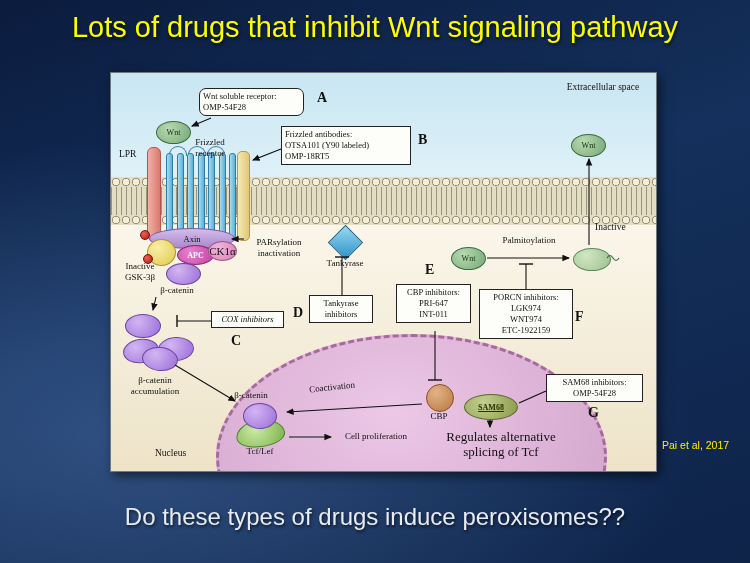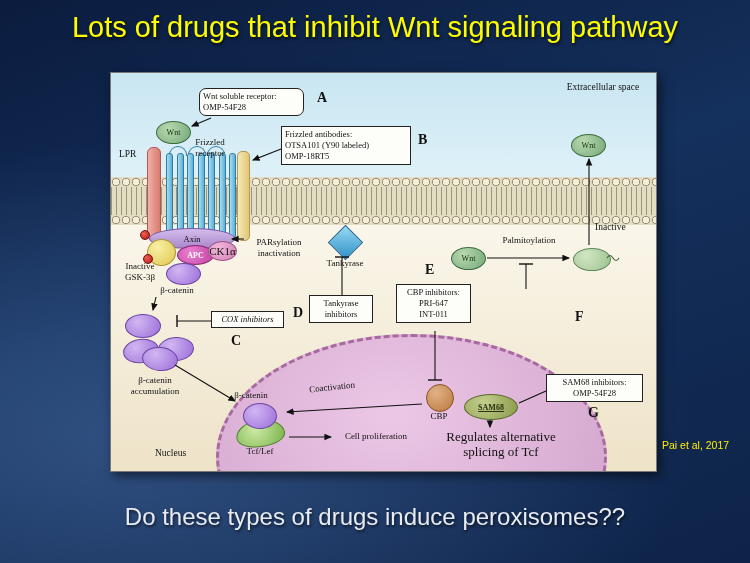--- a/index.html
+++ b/index.html
@@ -149,20 +149,24 @@
 
     <div class="box" style="left:198px;top:222px;width:56px;">Tankyrase
 inhibitors</div>
     <div class="letter" style="left:182px;top:232px;">D</div>
 
     <div class="box" style="left:285px;top:211px;width:67px;">CBP inhibitors:
 PRI-647
 INT-011</div>
     <div class="letter" style="left:314px;top:189px;">E</div>
 
+    <div class="box" style="left:368px;top:216px;width:86px;">PORCN inhibitors:
+LGK974
+WNT974
+ETC-1922159</div>
     <div class="letter" style="left:464px;top:236px;">F</div>
 
     <div class="box" style="left:435px;top:301px;width:89px;">SAM68 inhibitors:
 OMP-54F28</div>
     <div class="letter" style="left:477px;top:332px;">G</div>
 
     <div class="oval bcat" style="left:14px;top:241px;width:34px;height:22px;"></div>
     <div class="oval bcat" style="left:12px;top:266px;width:34px;height:22px;transform:rotate(-8deg);"></div>
     <div class="oval bcat" style="left:47px;top:264px;width:34px;height:22px;transform:rotate(-4deg);"></div>
     <div class="oval bcat" style="left:31px;top:274px;width:34px;height:22px;transform:rotate(6deg);"></div>

